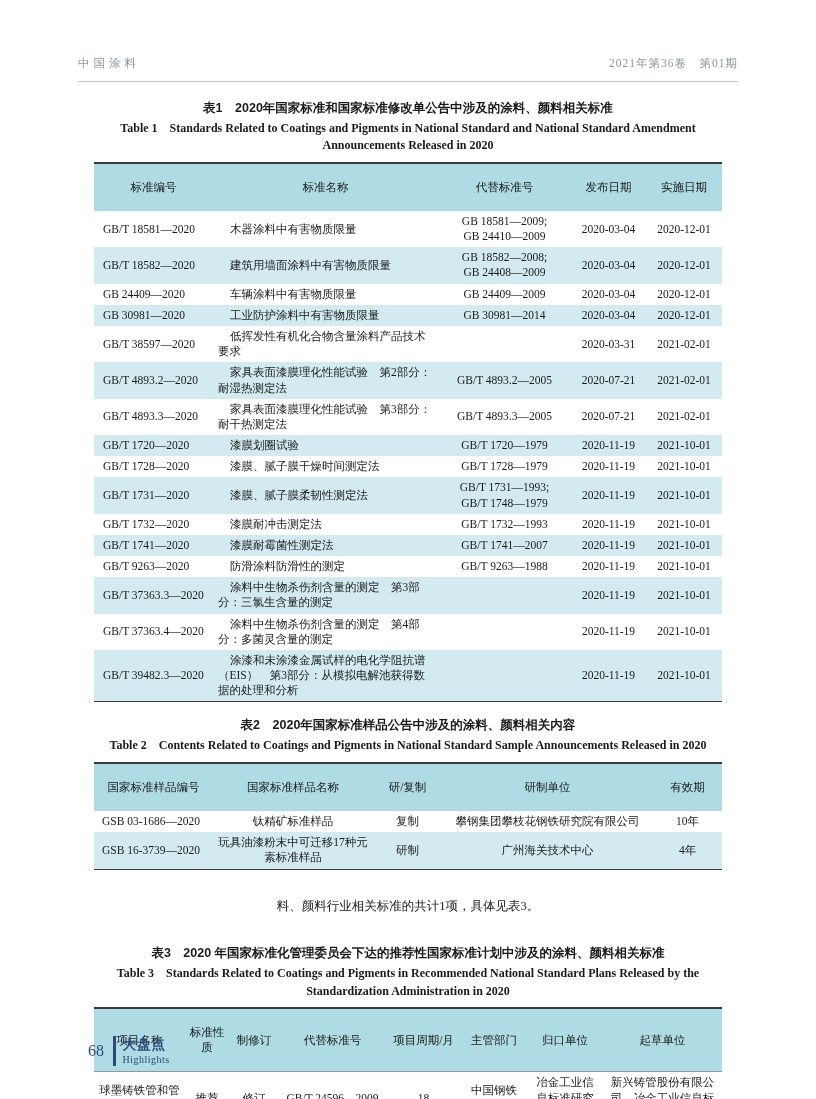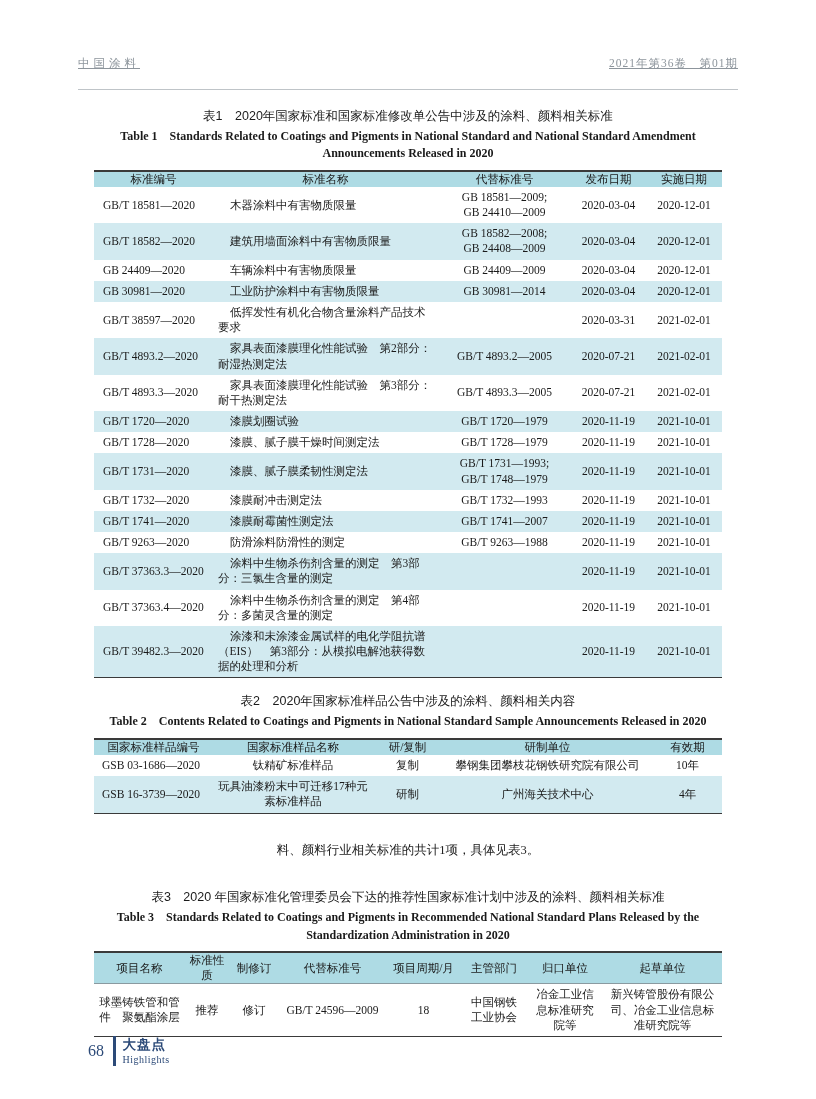--- a/index.html
+++ b/index.html
@@ -9,55 +9,54 @@
     margin:0 auto;
     background:#ffffff;
     box-shadow:0 0 4px rgba(0,0,0,.25);
     overflow:hidden;
     font-family:"Liberation Serif","DejaVu Serif",serif;
     color:#1a1a1a;
   }
   
   .running-head{
     margin:56px 78px 12px 78px;
-    padding-bottom:18px;
+    padding-bottom:10px;
     border-bottom:1px solid #bfc4c8;
     display:flex;justify-content:space-between;align-items:flex-end;
     font-size:11.5px;
     color:var(--gray-head,#8d959c);
-    text-decoration:underline;
   }
   .journal-name{letter-spacing:4px;}
   .issue-info{letter-spacing:1px;}
   
   .tbl-block{margin-top:18px;}
   .tbl-title-zh{
     text-align:center;
     font-family:"Liberation Sans","DejaVu Sans",sans-serif;
-    font-weight:normal;font-size:12.5px;
+    font-weight:bold;font-size:12.5px;
     margin:0 60px 3px 60px;
   }
   .tbl-title-en{
     text-align:center;
     font-weight:bold;font-size:12px;line-height:1.45;
     margin:0 50px;
     font-family:Liberation Serif, serif;
   }
   
   table.data{
     width:628px;margin:7px auto 0 auto;
     border-collapse:collapse;table-layout:fixed;
     border-top:2px solid #3a3a3a;
     border-bottom:1.5px solid #3a3a3a;
     font-size:11.5px;line-height:1.32;
   }
   table.data th{
     background:var(--header-bg,#aedbe4);
     font-weight:normal;text-align:center;vertical-align:middle;
-    padding:0 3px;
+    padding:16px 3px;
   }
   table.data td{
     text-align:center;vertical-align:middle;
     padding:3px 5px;
     white-space:pre-line;
   }
   table.data tbody tr:nth-child(even) td{background:var(--row-alt-bg,#d2eaf0);}
   
   #t1 td:nth-child(1){text-align:left;padding-left:9px;}
   #t1 td:nth-child(2){text-align:left;text-indent:1.05em;}

